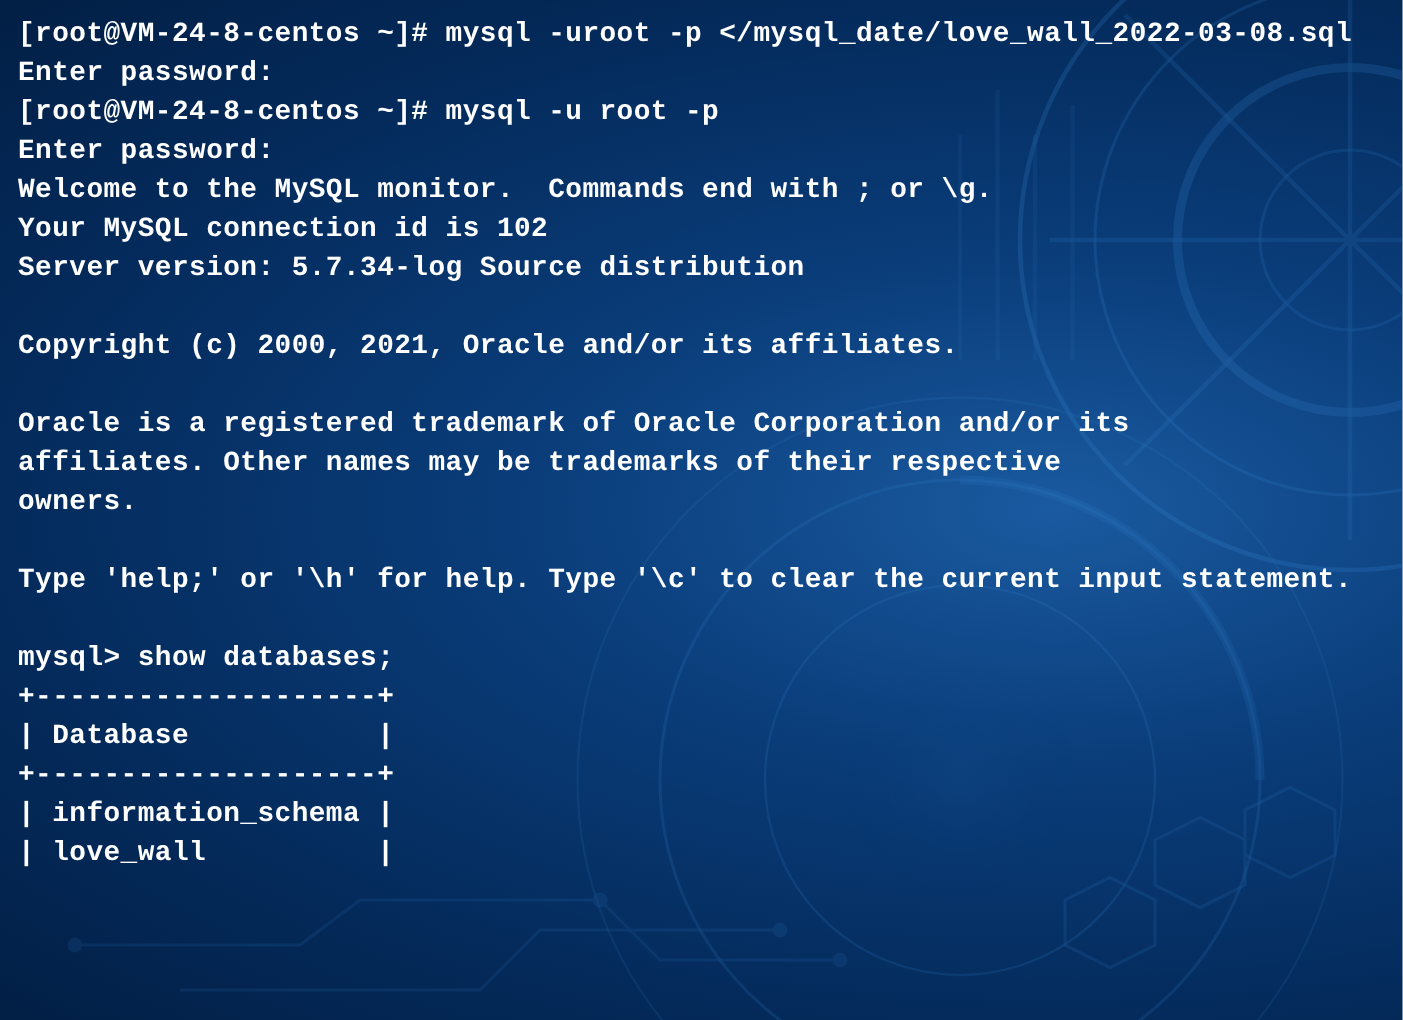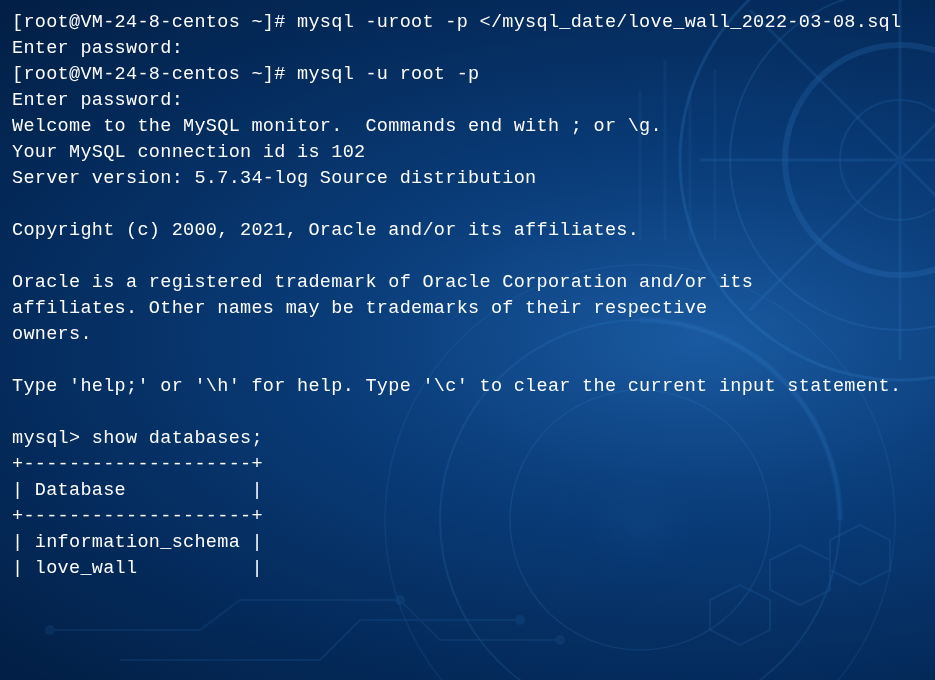--- a/index.html
+++ b/index.html
@@ -25,20 +25,21 @@
       pointer-events: none;
     }
     .terminal {
       position: relative;
       padding: 10px 12px;
       white-space: pre;
       letter-spacing: 0.3px;
     }
     .line {
       display: block;
+      font-weight: bold;
     }
   </style>
 </head>
 <body>
 
 <svg class="tech-bg" viewBox="0 0 935 680" xmlns="http://www.w3.org/2000/svg">
   <defs>
     <radialGradient id="g1" cx="0.5" cy="0.5" r="0.5">
       <stop offset="0%" stop-color="#3a8bd6" stop-opacity="0.5"></stop>
       <stop offset="100%" stop-color="#0a3d7a" stop-opacity="0"></stop>

